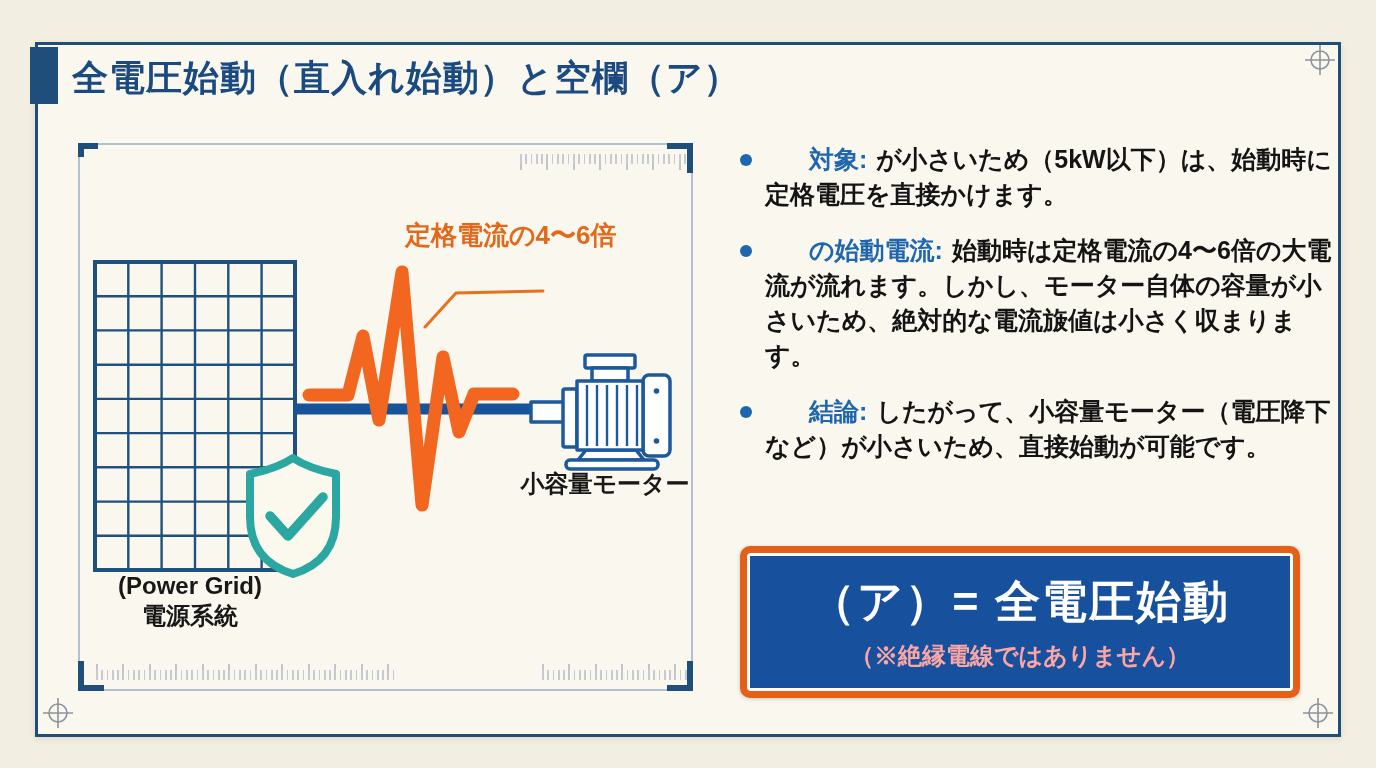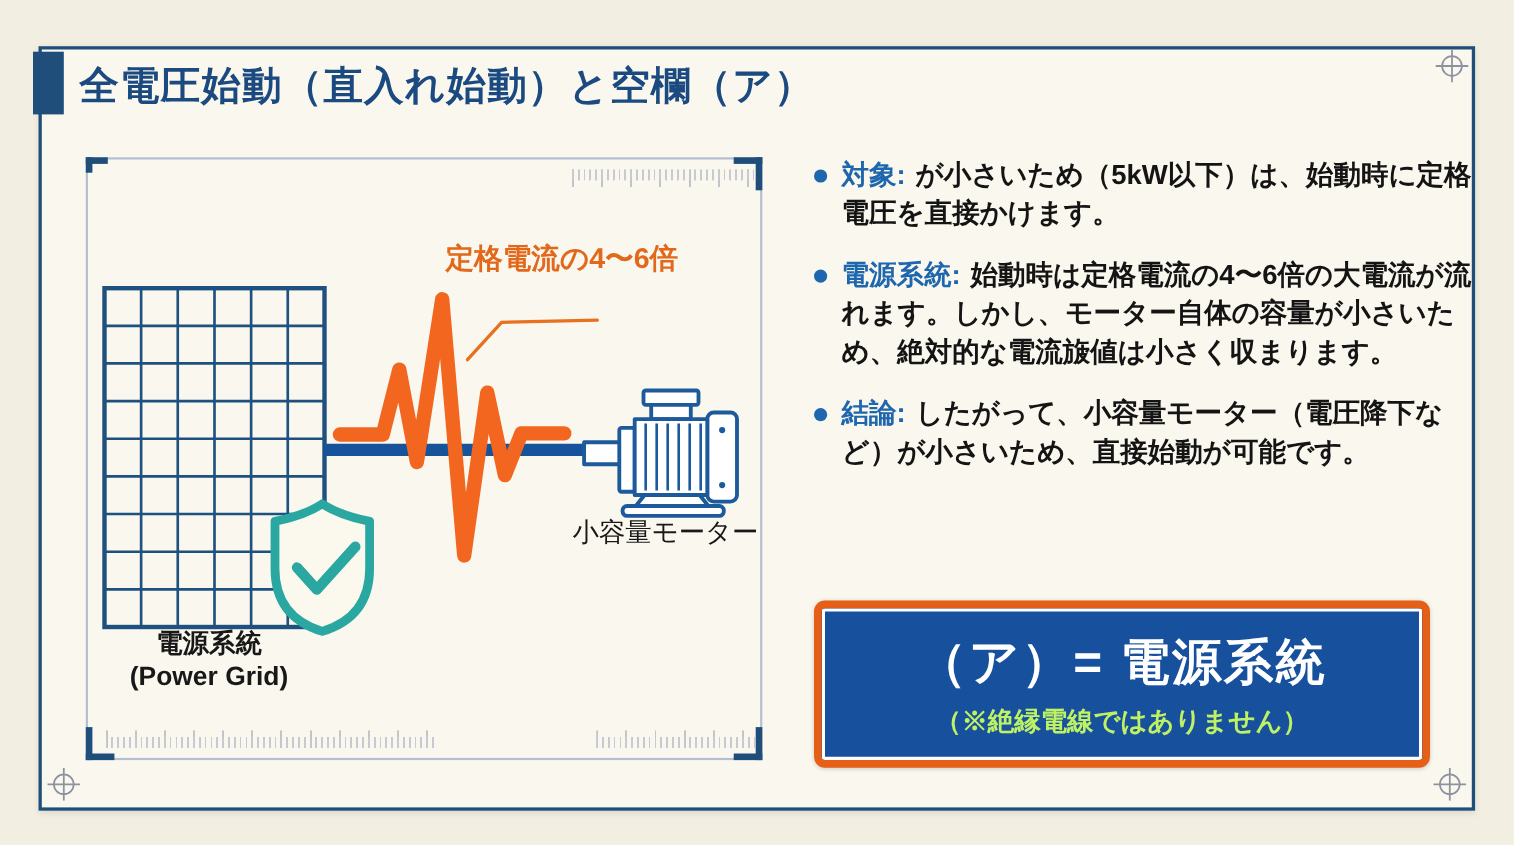--- a/index.html
+++ b/index.html
@@ -59,46 +59,46 @@
   .waveform-label{
     position:absolute;left:405px;top:220px;width:268px;z-index:5;
     text-align:left;font-size:26px;line-height:31px;font-weight:800;color:#e2691b;
   }
   .grid-label{
     position:absolute;left:95px;top:571px;width:190px;z-index:5;
     text-align:center;font-size:24px;line-height:30px;font-weight:800;color:#181818;
   }
   .motor-label{
     position:absolute;left:512px;top:468px;width:186px;z-index:5;
-    text-align:center;font-size:24px;font-weight:400;color:#181818;white-space:nowrap;
+    text-align:center;font-size:24px;font-weight:700;color:#181818;white-space:nowrap;
   }
 
   
   .bullets{position:absolute;left:738px;top:142px;width:606px;z-index:5;
     list-style:none;margin:0;padding:0;}
   .bullets li{
     position:relative;padding-left:27px;margin-bottom:21px;
     font-size:25px;line-height:35px;font-weight:700;color:#141414;
   }
   .bullet-dot{
     position:absolute;left:2px;top:12px;width:12px;height:12px;border-radius:50%;
     background:#1e66ae;
   }
-  .leader{color:#1e66ae;font-weight:800;margin-right:9px;}
+  .leader{color:#1e66ae;font-weight:800;margin-right:9px;margin-left:44px;}
 
   
   .answer-box{
     position:absolute;left:740px;top:546px;width:560px;height:152px;box-sizing:border-box;
     background:#17509c;border:7px solid #e55f17;border-radius:10px;
     box-shadow:inset 0 0 0 3px #ffffff,0 1px 4px rgba(0,0,0,.18);
     display:flex;flex-direction:column;align-items:center;justify-content:center;
     z-index:5;
   }
   .answer-main{font-size:45px;font-weight:800;color:#ffffff;letter-spacing:2px;white-space:nowrap;}
-  .answer-note{font-size:24px;font-weight:700;color:#bef264;margin-top:8px;white-space:nowrap;}
+  .answer-note{font-size:24px;font-weight:700;color:#fca5a5;margin-top:8px;white-space:nowrap;}
 </style>
 </head>
 <body>
 
 <div class="stage">
 
   <div class="card"></div>
 
   <div class="title-accent"></div>
   <div class="page-title">全電圧始動（直入れ始動）と空欄（ア）</div>
@@ -166,35 +166,35 @@
     <g>
       <path d="M293 458 C 281 466 265 471 250 474 L 250 517 C 250 549 267 566 293 574 C 319 566 336 549 336 517 L 336 474 C 321 471 305 466 293 458 Z" fill="#fbf8ee" stroke="#2ba7a1" stroke-width="8" stroke-linejoin="round"></path>
       <polyline points="270,516 288,536 323,497" fill="none" stroke="#2ba7a1" stroke-width="9.5" stroke-linecap="round" stroke-linejoin="round"></polyline>
     </g>
   </svg>
 
   <div class="waveform-label">
     <div>定格電流の4〜6倍</div>
   </div>
   <div class="grid-label">
+    <div>(Power Grid)</div>
     <div>電源系統</div>
-    <div>(Power Grid)</div>
   </div>
   <div class="motor-label">小容量モーター</div>
 
   <ul class="bullets">
     <li>
       <span class="bullet-dot"></span><span class="leader">対象:</span><span>が小さいため（5kW以下）は、始動時に定格電圧を直接かけます。</span>
     </li>
     <li>
-      <span class="bullet-dot"></span><span class="leader">電源系統:</span><span>始動時は定格電流の4〜6倍の大電流が流れます。しかし、モーター自体の容量が小さいため、絶対的な電流旇値は小さく収まります。</span>
+      <span class="bullet-dot"></span><span class="leader">の始動電流:</span><span>始動時は定格電流の4〜6倍の大電流が流れます。しかし、モーター自体の容量が小さいため、絶対的な電流旇値は小さく収まります。</span>
     </li>
     <li>
       <span class="bullet-dot"></span><span class="leader">結論:</span><span>したがって、小容量モーター（電圧降下など）が小さいため、直接始動が可能です。</span>
     </li>
   </ul>
 
   <div class="answer-box">
-    <div class="answer-main">（ア）= 電源系統</div>
+    <div class="answer-main">（ア）= 全電圧始動</div>
     <div class="answer-note">（※絶縁電線ではありません）</div>
   </div>
 
 </div>
 
 </body></html>

